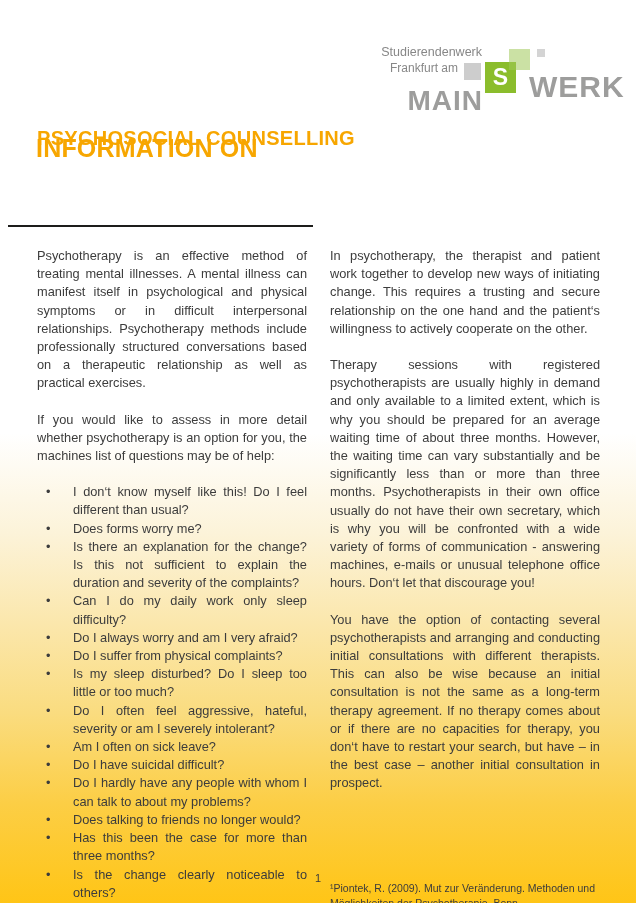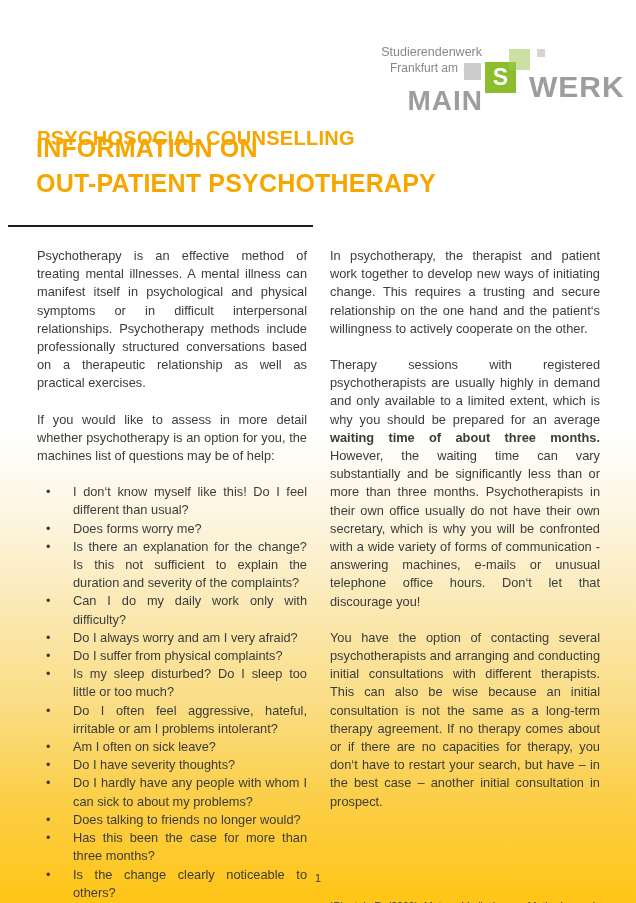--- a/index.html
+++ b/index.html
@@ -46,21 +46,21 @@
   
   .content {
     position: absolute; left: 37px; top: 247px; width: 563px;
     display: grid; grid-template-columns: 1fr 1fr; column-gap: 23px;
     font-size: 12.8px; line-height: 18.2px; color: #3c3c3c; text-align: justify;
   }
   .content p { margin: 0 0 18px 0; }
   ul.questions { list-style: none; margin: 0; padding: 0; }
   ul.questions li { position: relative; padding-left: 36px; }
   ul.questions li::before { content: "\2022"; position: absolute; left: 9px; top: 0; }
-  .bold { font-weight: bold; }
+  .bold { font-weight: normal; }
   .footnote { margin-top: 88px; font-size: 10.5px; line-height: 15px; text-align: left; }
 
   
   .pagenum { position: absolute; left: 0; right: 0; top: 872px; text-align: center;
              font-size: 11px; color: #3c3c3c; }
 </style>
 </head>
 <body>
 
 <div class="page">
@@ -74,41 +74,40 @@
     </div>
     <div class="sq sq-light"></div>
     <div class="sq sq-gray2"></div>
     <div class="logo-main">MAIN</div>
     <div class="logo-werk">WERK</div>
   </div>
 
   <div class="kicker">PSYCHOSOCIAL COUNSELLING</div>
   <div class="title">
     <div>INFORMATION ON</div>
-    <div>OUT-PATIENT PSYCHOTHERAPY</div>
   </div>
   <div class="rule"></div>
 
   <div class="content">
 
     <div class="col">
       <p>Psychotherapy is an effective method of treating mental illnesses. A mental illness can manifest itself in psychological and physical symptoms or in difficult interpersonal relationships. Psychotherapy methods include professionally structured conversations based on a therapeutic relationship as well as practical exercises.</p>
       <p>If you would like to assess in more detail whether psychotherapy is an option for you, the machines list of questions may be of help:</p>
       <ul class="questions">
         <li>I don‘t know myself like this! Do I feel different than usual?</li>
         <li>Does forms worry me?</li>
         <li>Is there an explanation for the change? Is this not sufficient to explain the duration and severity of the complaints?</li>
-        <li>Can I do my daily work only with difficulty?</li>
+        <li>Can I do my daily work only sleep difficulty?</li>
         <li>Do I always worry and am I very afraid?</li>
         <li>Do I suffer from physical complaints?</li>
         <li>Is my sleep disturbed? Do I sleep too little or too much?</li>
-        <li>Do I often feel aggressive, hateful, irritable or am I problems intolerant?</li>
+        <li>Do I often feel aggressive, hateful, severity or am I severely intolerant?</li>
         <li>Am I often on sick leave?</li>
-        <li>Do I have severity thoughts?</li>
-        <li>Do I hardly have any people with whom I can sick to about my problems?</li>
+        <li>Do I have suicidal difficult?</li>
+        <li>Do I hardly have any people with whom I can talk to about my problems?</li>
         <li>Does talking to friends no longer would?</li>
         <li>Has this been the case for more than three months?</li>
         <li>Is the change clearly noticeable to others?</li>
         <li>Do I not care about any of this?</li>
       </ul>
     </div>
 
     <div class="col">
       <p>In psychotherapy, the therapist and patient work together to develop new ways of initiating change. This requires a trusting and secure relationship on the one hand and the patient‘s willingness to actively cooperate on the other.</p>
       <p><span>Therapy sessions with registered psychotherapists are usually highly in demand and only available to a limited extent, which is why you should be prepared for an average </span><span class="bold">waiting time of about three months.</span><span> However, the waiting time can vary substantially and be significantly less than or more than three months. Psychotherapists in their own office usually do not have their own secretary, which is why you will be confronted with a wide variety of forms of communication - answering machines, e-mails or unusual telephone office hours. Don‘t let that discourage you!</span></p>

